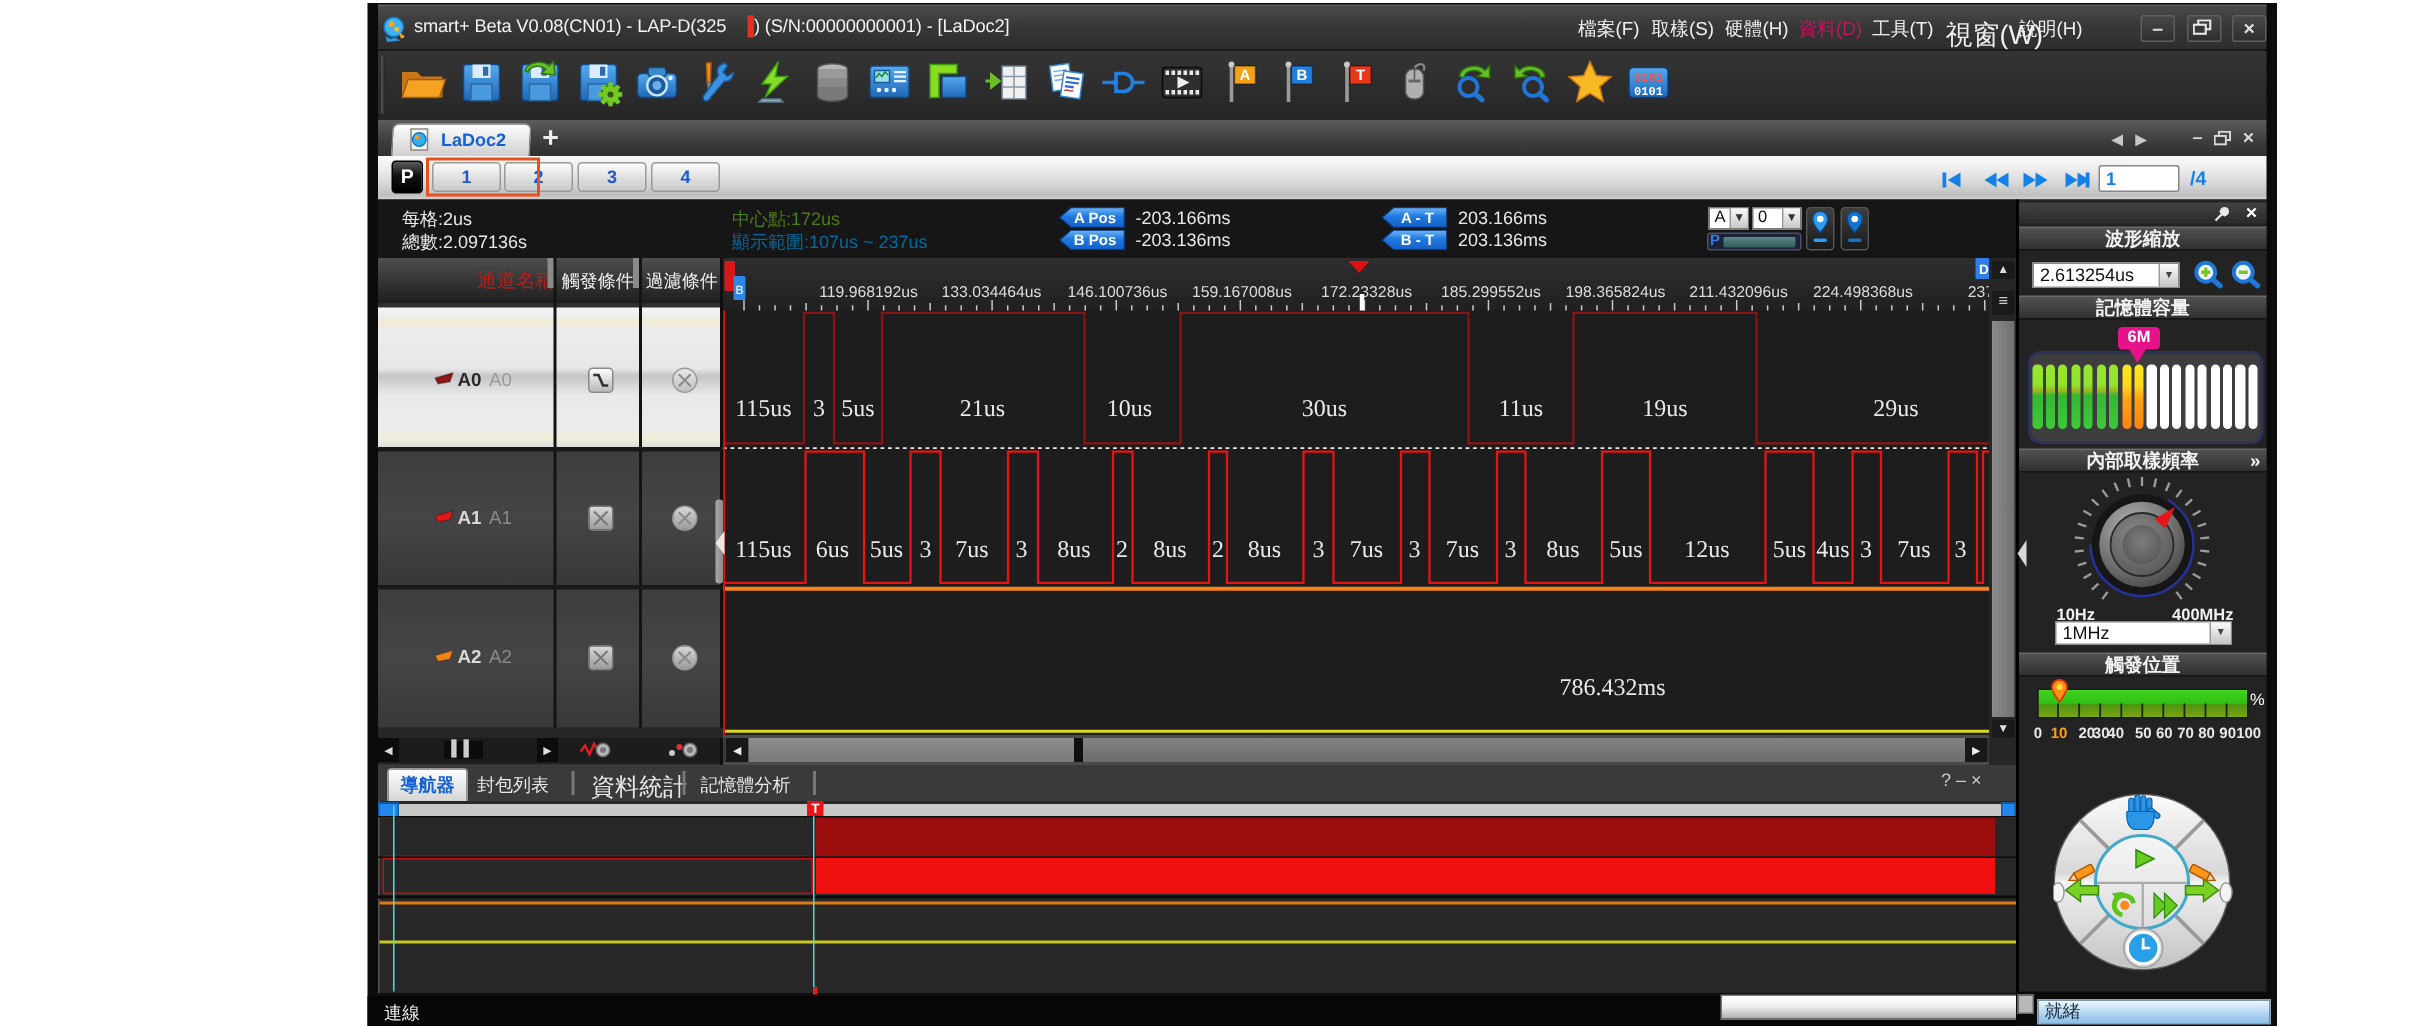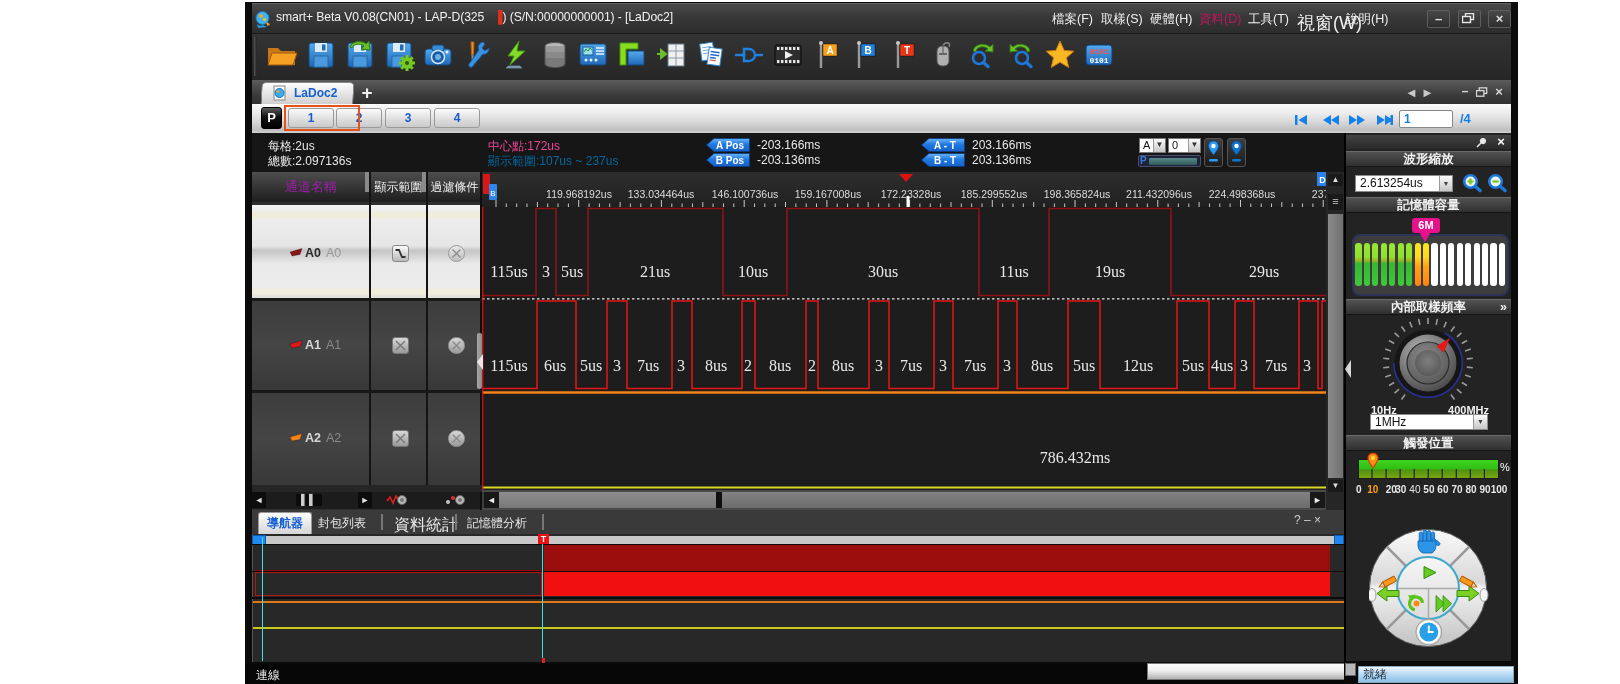--- a/index.html
+++ b/index.html
@@ -251,21 +251,21 @@
 <path d="M37,1 L29,6 L37,11 z M45,1 L37,6 L45,11 z"></path>
 <path d="M55,1 L63,6 L55,11 z M63,1 L71,6 L63,11 z"></path>
 <path d="M83,1 L91,6 L83,11 z M91,1 L99,6 L91,11 z M96.5,1 h2.5 v10 h-2.5 z"></path>
     </g>
   </svg>
 <div class="a" style="left:1399px;top:110px;width:54px;height:18px;background:#fff;border:1px solid #888;border-radius:2px;color:#1580e8;font-size:12px;font-weight:bold;padding-left:4px;line-height:16px">1</div>
 <div class="a" style="left:1460px;top:111px;width:24px;height:15px;color:#1580e8;font-size:13px;font-weight:bold">/4</div>
 <div class="a" style="left:252px;top:133px;width:1092px;height:39px;background:#161616"></div>
 <div class="a" style="left:268px;top:138px;color:#e8e8e8;font-size:12px;white-space:nowrap;height:14px">每格:2us</div>
 <div class="a" style="left:268px;top:153px;color:#e8e8e8;font-size:12px;white-space:nowrap;height:14px">總數:2.097136s</div>
-<div class="a" style="left:488px;top:138px;color:#ec4899;font-size:12px;white-space:nowrap;height:14px">中心點:172us</div>
+<div class="a" style="left:488px;top:138px;color:#4d7c0f;font-size:12px;white-space:nowrap;height:14px">中心點:172us</div>
 <div class="a" style="left:488px;top:153px;color:#0369a1;font-size:12px;white-space:nowrap;height:14px">顯示範圍:107us ~ 237us</div>
 <svg class="a" style="left:0;top:0;width:0;height:0">
     <defs>
       <linearGradient id="bgt" x1="0" y1="0" x2="0" y2="1">
         <stop offset="0" stop-color="#6cb4f8"></stop>
         <stop offset="0.45" stop-color="#2079e0"></stop>
         <stop offset="1" stop-color="#1560c8"></stop>
       </linearGradient>
     </defs>
   </svg>
@@ -303,22 +303,22 @@
 <rect x="2" y="19" width="9" height="2.4" rx="1.2" fill="#2e9af0"></rect>
   </svg>
 <div class="a" style="left:1227px;top:138px;width:19px;height:29px;background:linear-gradient(#3e3e3e,#1a1a1a);border:1px solid #555;border-radius:3px"></div>
 <svg class="a" style="left:1230px;top:140px" width="13" height="25" viewBox="0 0 13 25">
 <path d="M6.5,1 C9.5,1 11.5,3.2 11.5,6 C11.5,9.5 6.5,15 6.5,15 C6.5,15 1.5,9.5 1.5,6 C1.5,3.2 3.5,1 6.5,1 Z" fill="#1273c8" stroke="#0a4a90" stroke-width="0.8"></path>
 <circle cx="6.5" cy="6" r="2.2" fill="#fff"></circle>
 <rect x="2" y="19" width="9" height="2.4" rx="1.2" fill="#1273c8"></rect>
   </svg>
 <div class="a" style="left:252px;top:172px;width:230px;height:338px;background:#2f2f2f"></div>
 <div class="a" style="left:252px;top:172px;width:230px;height:30px;background:linear-gradient(#4e4e4e,#333 55%,#1e1e1e)"></div>
-<div class="a" style="left:252px;top:175px;width:118px;height:24px;color:#a21caf;font-size:13px;text-align:center;line-height:24px">通道名稱</div>
-<div class="a" style="left:370px;top:175px;width:57px;height:24px;color:#f0f0f0;font-size:12px;text-align:center;line-height:24px;white-space:nowrap;overflow:hidden">顯示範圍</div>
+<div class="a" style="left:252px;top:175px;width:118px;height:24px;color:#b91c1c;font-size:13px;text-align:right;line-height:24px">通道名稱</div>
+<div class="a" style="left:370px;top:175px;width:57px;height:24px;color:#f0f0f0;font-size:12px;text-align:center;line-height:24px;white-space:nowrap;overflow:hidden">觸發條件</div>
 <div class="a" style="left:427px;top:175px;width:55px;height:24px;color:#f0f0f0;font-size:12px;text-align:center;line-height:24px;white-space:nowrap;overflow:hidden">過濾條件</div>
 <div class="a" style="left:365px;top:172px;width:5px;height:20px;background:#8a8a8a"></div>
 <div class="a" style="left:422px;top:172px;width:5px;height:20px;background:#8a8a8a"></div>
 <div class="a" style="left:252px;top:205px;width:230px;height:93px;background:linear-gradient(#f5f5f5 0%,#ededed 6%,#f0ecd8 9%,#f0ecd8 12%,#ededed 16%,#e6e6e6 44%,#c5c5c5 49%,#d2d2d2 54%,#e9e9e9 63%,#ececec 88%,#efeddb 91%,#efeddb 95%,#dedede 100%)"></div>
 <div class="a" style="left:252px;top:300px;width:230px;height:90px;background:linear-gradient(#3d3d3d,#454545 50%,#383838)"></div>
 <div class="a" style="left:252px;top:392px;width:230px;height:93px;background:linear-gradient(#3d3d3d,#454545 50%,#383838)"></div>
 <div class="a" style="left:369px;top:172px;width:2px;height:331px;background:#141414"></div>
 <div class="a" style="left:426px;top:172px;width:2px;height:331px;background:#141414"></div>
 <svg class="a" style="left:289px;top:248px" width="14" height="10" viewBox="0 0 14 10">
     <path d="M1,4 L13,0.5 L11,6.5 L3,8 Z" fill="#8b1616" stroke="#00000040"></path>
@@ -599,21 +599,21 @@
   </svg>
 <div class="a" style="left:1500px;top:461px;width:12px;height:12px;color:#fff;font-size:11px">%</div>
 <svg class="a" style="left:1364px;top:452px" width="18" height="17" viewBox="0 0 18 17">
     <path d="M9,16 C5.5,11 4,8.8 4,6.2 A5,5 0 1 1 14,6.2 C14,8.8 12.5,11 9,16 Z" fill="#ff9012" stroke="#d83c0c" stroke-width="1.2"></path>
     <circle cx="9" cy="6" r="2" fill="#ffe040"></circle>
   </svg>
 <div class="a" style="left:1348.7px;top:484px;width:20px;height:11px;color:#e8e8e8;font-size:10px;font-weight:bold;text-align:center">0</div>
 <div class="a" style="left:1362.7px;top:484px;width:20px;height:11px;color:#ffa014;font-size:10px;font-weight:bold;text-align:center">10</div>
 <div class="a" style="left:1376.8px;top:484px;width:20px;height:11px;color:#e8e8e8;font-size:10px;font-weight:bold;text-align:right">20</div>
 <div class="a" style="left:1390.8px;top:484px;width:20px;height:11px;color:#e8e8e8;font-size:10px;font-weight:bold;text-align:center">30</div>
-<div class="a" style="left:1404.9px;top:484px;width:20px;height:11px;color:#e8e8e8;font-size:10px;font-weight:normal;text-align:center">40</div>
+<div class="a" style="left:1404.9px;top:484px;width:20px;height:11px;color:#e8e8e8;font-size:10px;font-weight:bold;text-align:left">40</div>
 <div class="a" style="left:1418.9px;top:484px;width:20px;height:11px;color:#e8e8e8;font-size:10px;font-weight:bold;text-align:center">50</div>
 <div class="a" style="left:1432.9px;top:484px;width:20px;height:11px;color:#e8e8e8;font-size:10px;font-weight:bold;text-align:center">60</div>
 <div class="a" style="left:1447.0px;top:484px;width:20px;height:11px;color:#e8e8e8;font-size:10px;font-weight:bold;text-align:center">70</div>
 <div class="a" style="left:1461.0px;top:484px;width:20px;height:11px;color:#e8e8e8;font-size:10px;font-weight:bold;text-align:center">80</div>
 <div class="a" style="left:1475.1px;top:484px;width:20px;height:11px;color:#e8e8e8;font-size:10px;font-weight:bold;text-align:center">90</div>
 <div class="a" style="left:1489.1px;top:484px;width:20px;height:11px;color:#e8e8e8;font-size:10px;font-weight:bold;text-align:center">100</div>
 <svg class="a" style="left:1369px;top:529px" width="120" height="120" viewBox="0 0 120 120">
     <defs>
       <linearGradient id="pg" x1="0" y1="0" x2="0" y2="1">
         <stop offset="0" stop-color="#fafafa"></stop>

